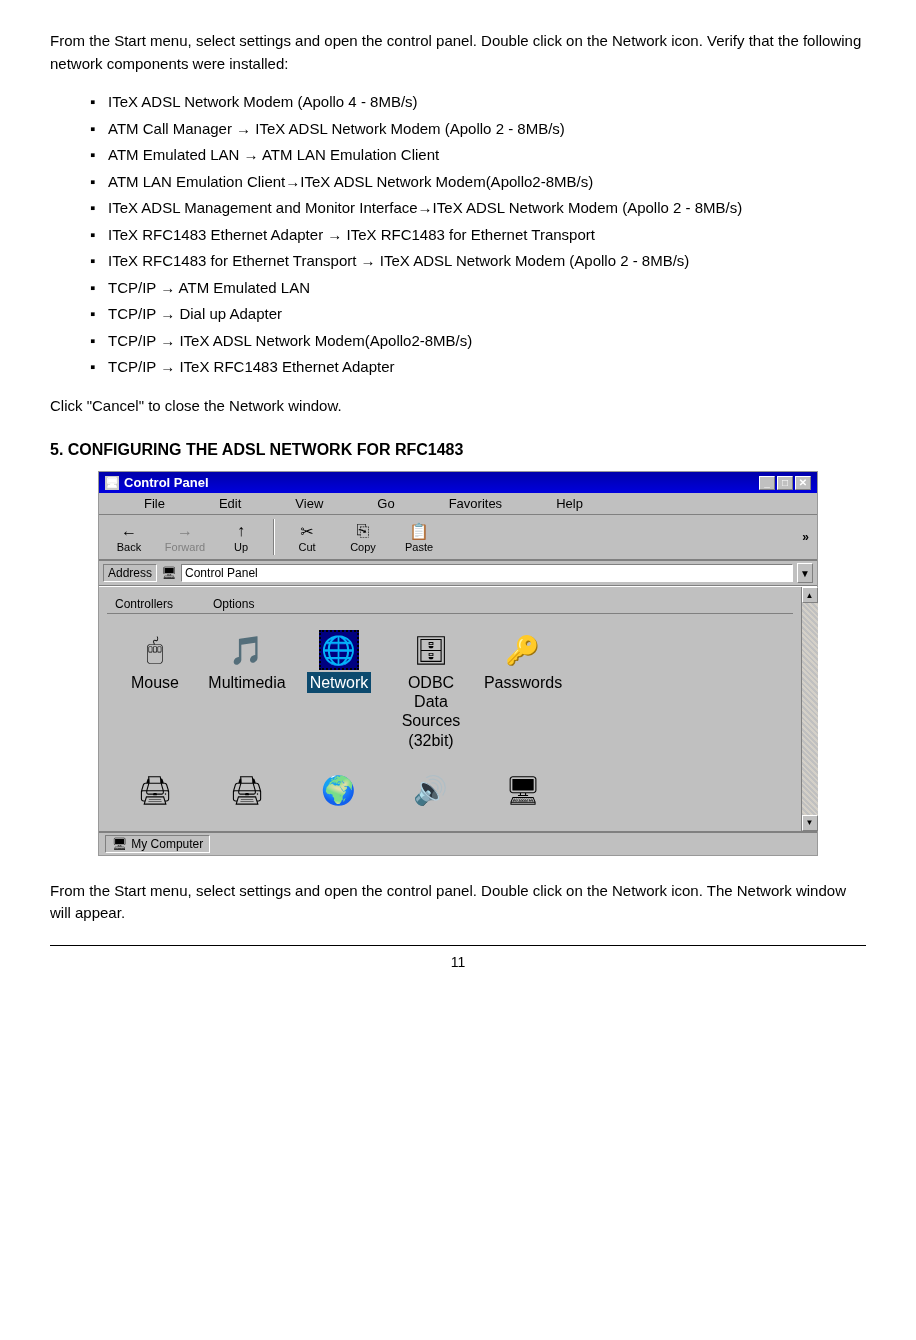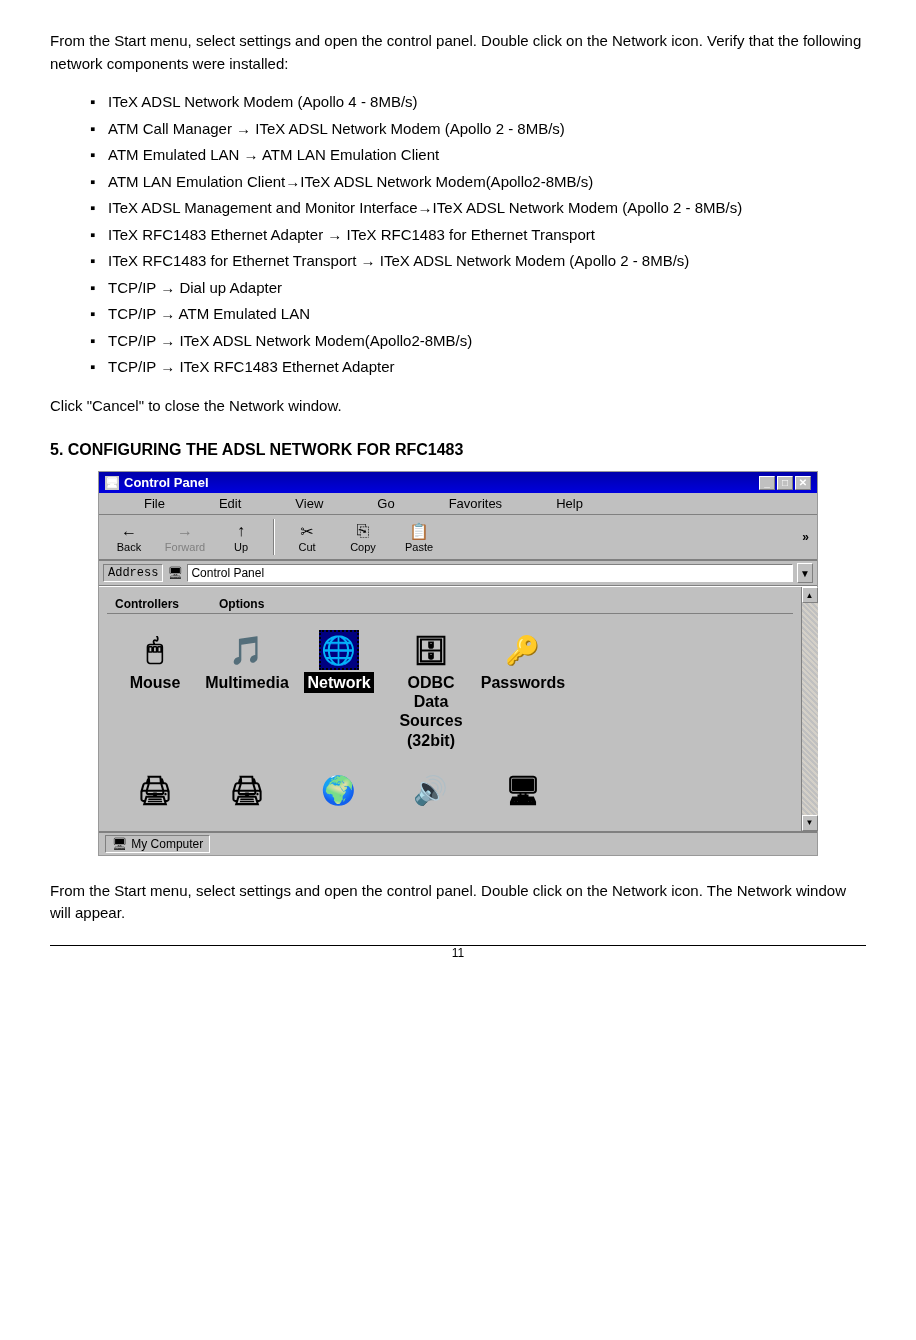--- a/index.html
+++ b/index.html
@@ -154,21 +154,20 @@
       align-items: center;
       gap: 4px;
       font-size: 13px;
     }
     .address-label {
       font-size: 12px;
       padding: 1px 4px;
       border: 1px solid;
       border-color: #808080 #fff #fff #808080;
       background: #c0c0c0;
-      font-family: Liberation Mono, monospace;
     }
     .address-icon {
       width: 16px;
       height: 16px;
       background: #c0c0c0;
       display: flex;
       align-items: center;
       justify-content: center;
       font-size: 12px;
     }
@@ -198,21 +197,20 @@
       border-top: 1px solid #fff;
     }
     .win-content-inner {
       flex: 1;
       background: #c0c0c0;
       padding: 8px;
       display: flex;
       flex-direction: column;
       gap: 8px;
       overflow: hidden;
-      font-weight: bold;
     }
     
     .content-top-labels {
       display: flex;
       gap: 40px;
       padding: 2px 8px;
       font-size: 12px;
       color: #000;
       border-bottom: 1px solid #808080;
       background: #c0c0c0;
@@ -226,21 +224,21 @@
     }
     .icon-item {
       display: flex;
       flex-direction: column;
       align-items: center;
       width: 80px;
       cursor: pointer;
       text-align: center;
     }
     .icon-item.selected .icon-label {
-      background: #000000;
+      background: #0c4a6e;
       color: #fff;
     }
     .icon-img {
       width: 40px;
       height: 40px;
       margin-bottom: 2px;
       display: flex;
       align-items: center;
       justify-content: center;
       font-size: 28px;
@@ -316,43 +314,43 @@
       align-items: center;
       gap: 4px;
     }
     .bottom-text {
       font-size: 15px;
       line-height: 1.5;
       margin-bottom: 16px;
     }
     .page-number {
       text-align: center;
-      font-size: 12px;
+      font-size: 14px;
       margin-top: 20px;
       border-top: 1px solid #000;
-      padding-top: 0;
+      padding-top: 8px;
     }
     
     .grayed { color: #808080; }
   </style>
 </head>
 <body>
 
 <p class="intro-text">From the Start menu, select settings and open the control panel.  Double click on the Network icon.  Verify that the following network components were installed:</p>
 
 <ul class="bullet-list">
   <li>ITeX ADSL Network Modem (Apollo 4 - 8MB/s)</li>
   <li>ATM Call Manager → ITeX ADSL Network Modem (Apollo 2 - 8MB/s)</li>
   <li>ATM Emulated LAN → ATM LAN Emulation Client</li>
   <li>ATM LAN Emulation Client→ITeX ADSL Network Modem(Apollo2-8MB/s)</li>
   <li>ITeX ADSL Management and Monitor Interface→ITeX ADSL Network Modem (Apollo 2 - 8MB/s)</li>
   <li>ITeX RFC1483 Ethernet Adapter → ITeX RFC1483 for Ethernet Transport</li>
   <li>ITeX RFC1483 for Ethernet Transport → ITeX ADSL Network Modem (Apollo 2 - 8MB/s)</li>
+  <li>TCP/IP → ATM Emulated LAN</li>
   <li>TCP/IP → Dial up Adapter</li>
-  <li>TCP/IP → ATM Emulated LAN</li>
   <li>TCP/IP → ITeX ADSL Network Modem(Apollo2-8MB/s)</li>
   <li>TCP/IP → ITeX RFC1483 Ethernet Adapter</li>
 </ul>
 
 <p class="cancel-text">Click "Cancel" to close the Network window.</p>
 
 <p class="section-header">5.  CONFIGURING THE ADSL NETWORK FOR RFC1483</p>
 
 <div class="screenshot-container">
 

